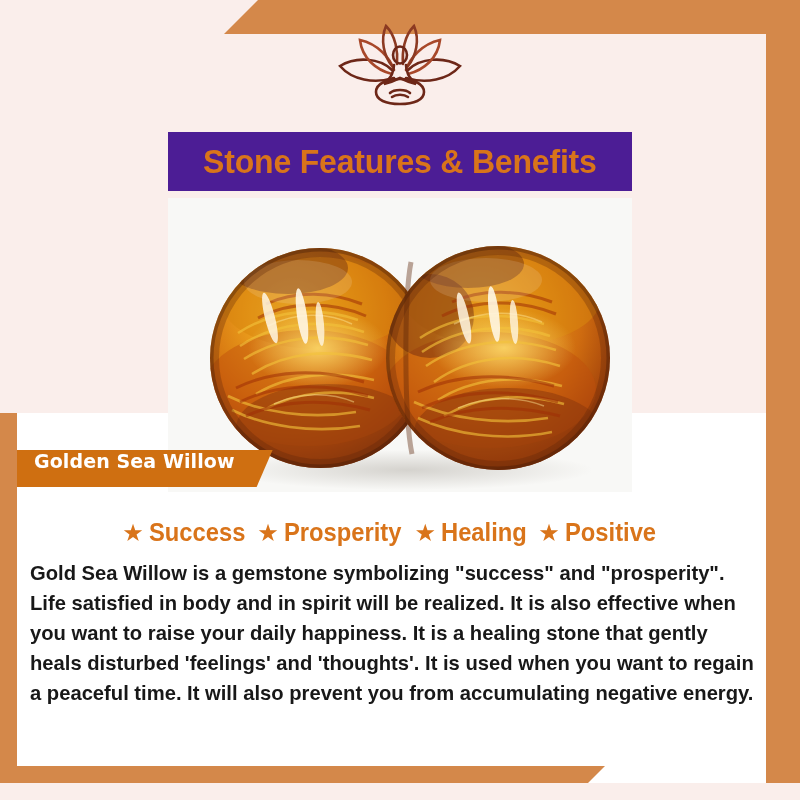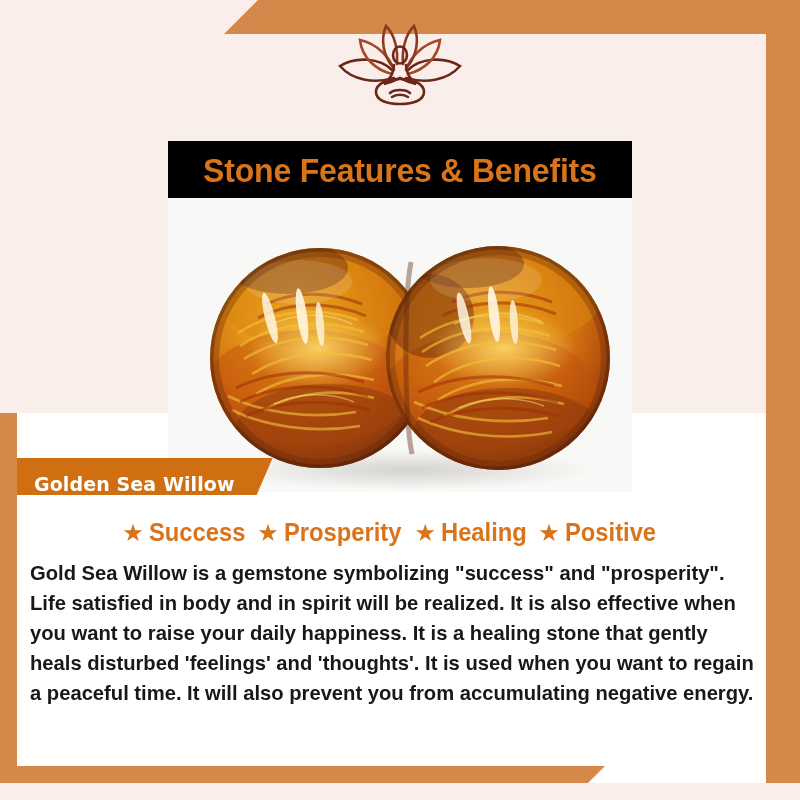--- a/index.html
+++ b/index.html
@@ -94,24 +94,24 @@
     font-size: 17px;
     letter-spacing: 2.6px;
     color: #3b3430;
     font-weight: 400;
   }
 
   
   .title-banner {
     position: absolute;
     left: 168px;
-    top: 141px;
+    top: 132px;
     width: 464px;
     height: 59px;
-    background: #000000;
+    background: #4c1d95;
     display: flex;
     align-items: center;
     justify-content: center;
   }
   .title-text {
     font-family: "Liberation Sans Narrow", "Liberation Sans", sans-serif;
     font-weight: bold;
     font-size: 33px;
     color: #d9741a;
     letter-spacing: -0.2px;
@@ -133,24 +133,23 @@
 
   
   .name-badge {
     position: absolute;
     left: 17px;
     top: 450px;
     height: 37px;
     padding: 0 38px 0 17px;
     background: #cf6f11;
     display: flex;
-    align-items: flex-end;
+    align-items: flex-start;
     clip-path: polygon(0 0, 100% 0, calc(100% - 16px) 100%, 0 100%);
     z-index: 5;
-    margin-top: 8px;
   }
   .name-badge span {
     font-family: "DejaVu Sans", sans-serif;
     font-weight: bold;
     font-size: 19px;
     color: #ffffff;
     white-space: nowrap;
     letter-spacing: 0.1px;
   }
 

